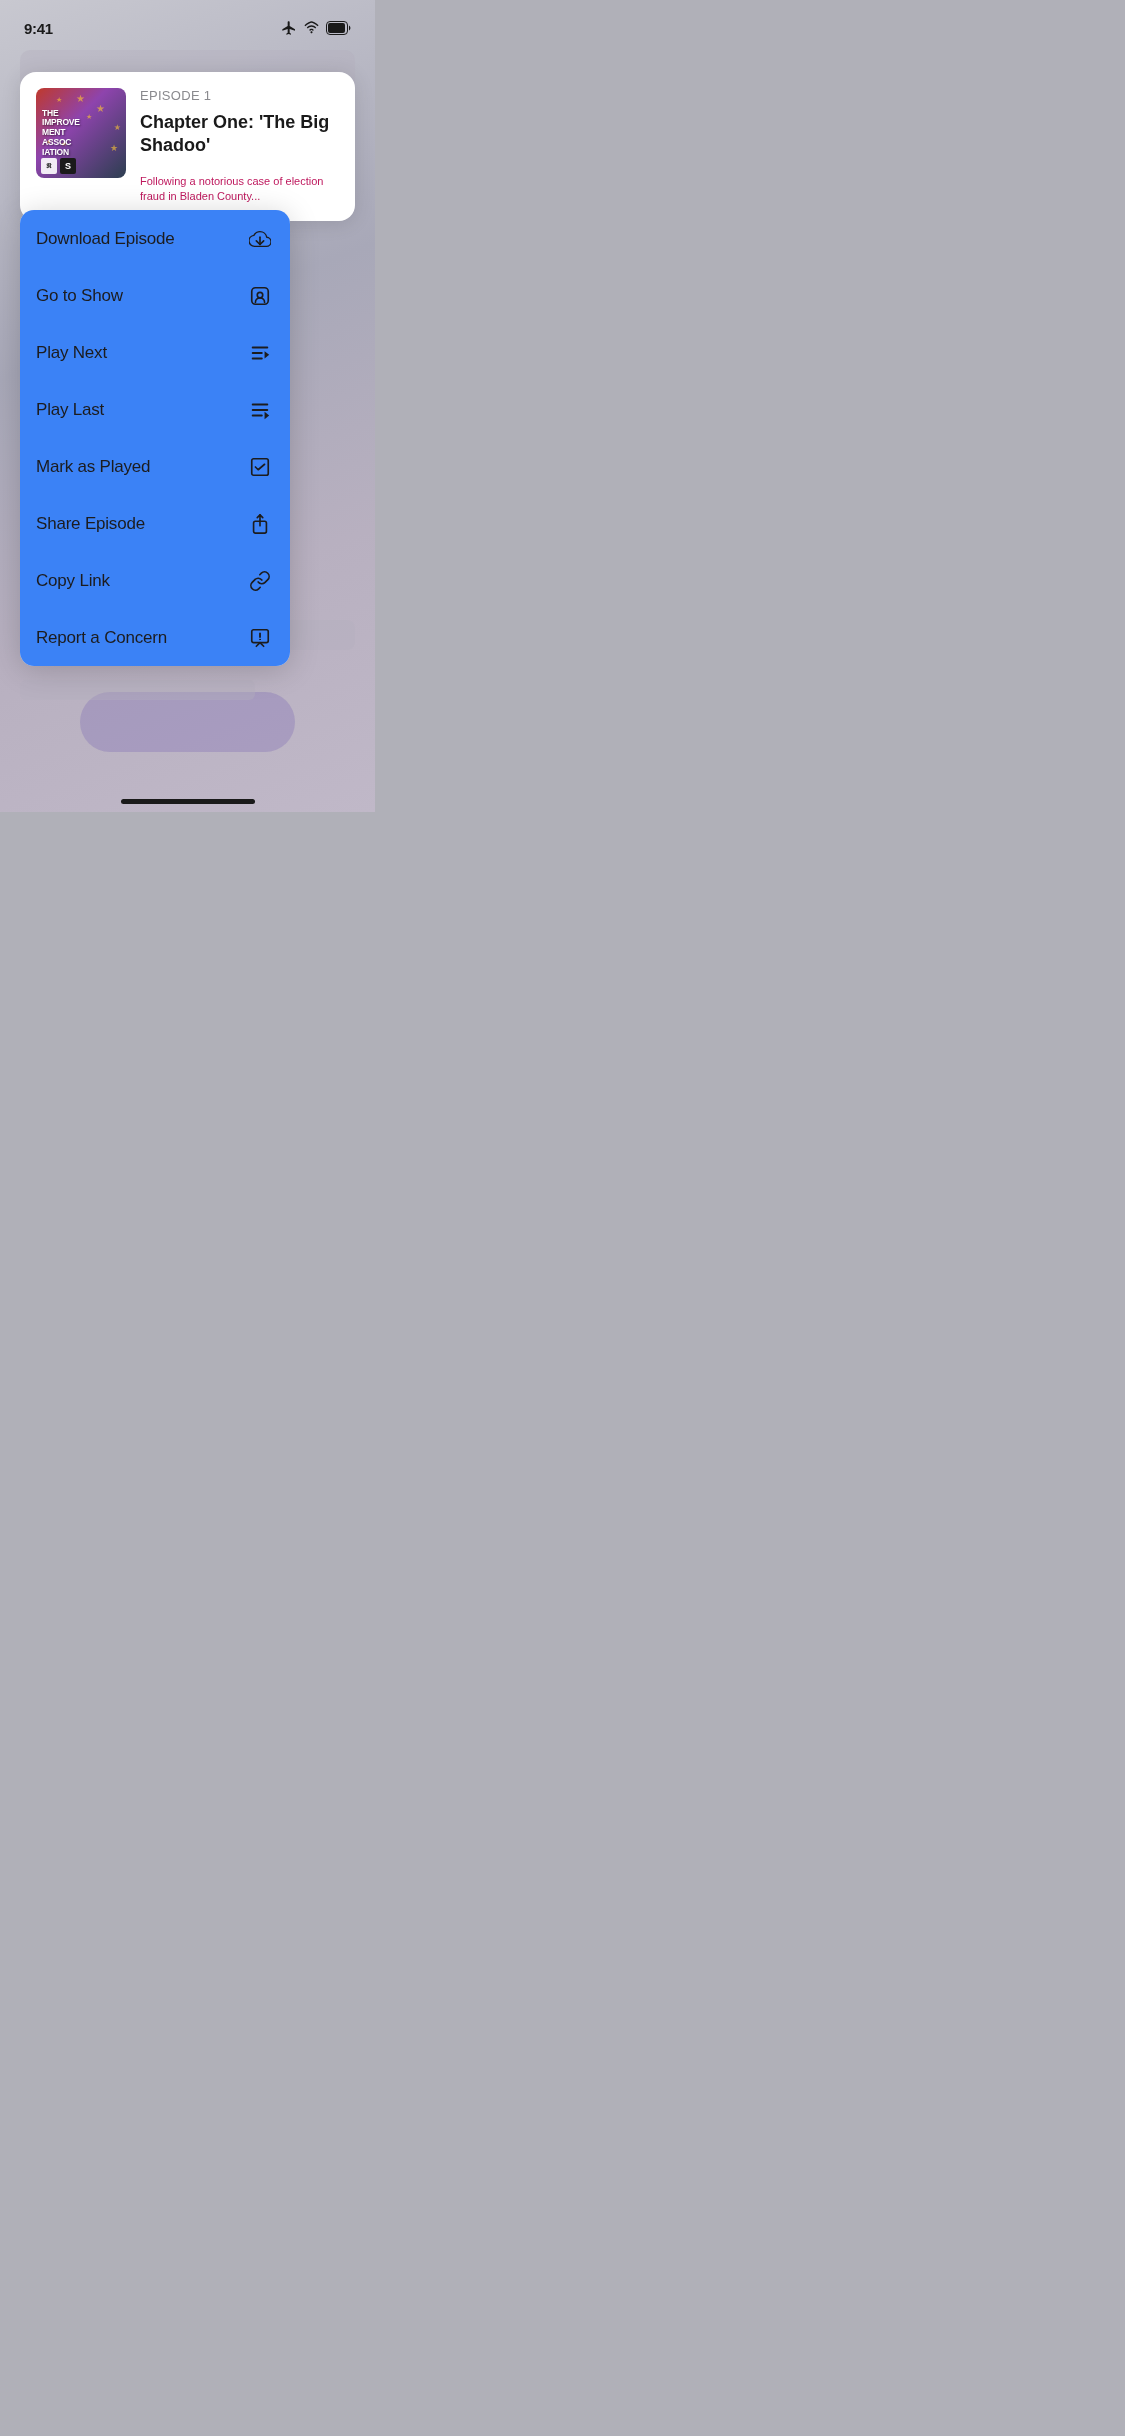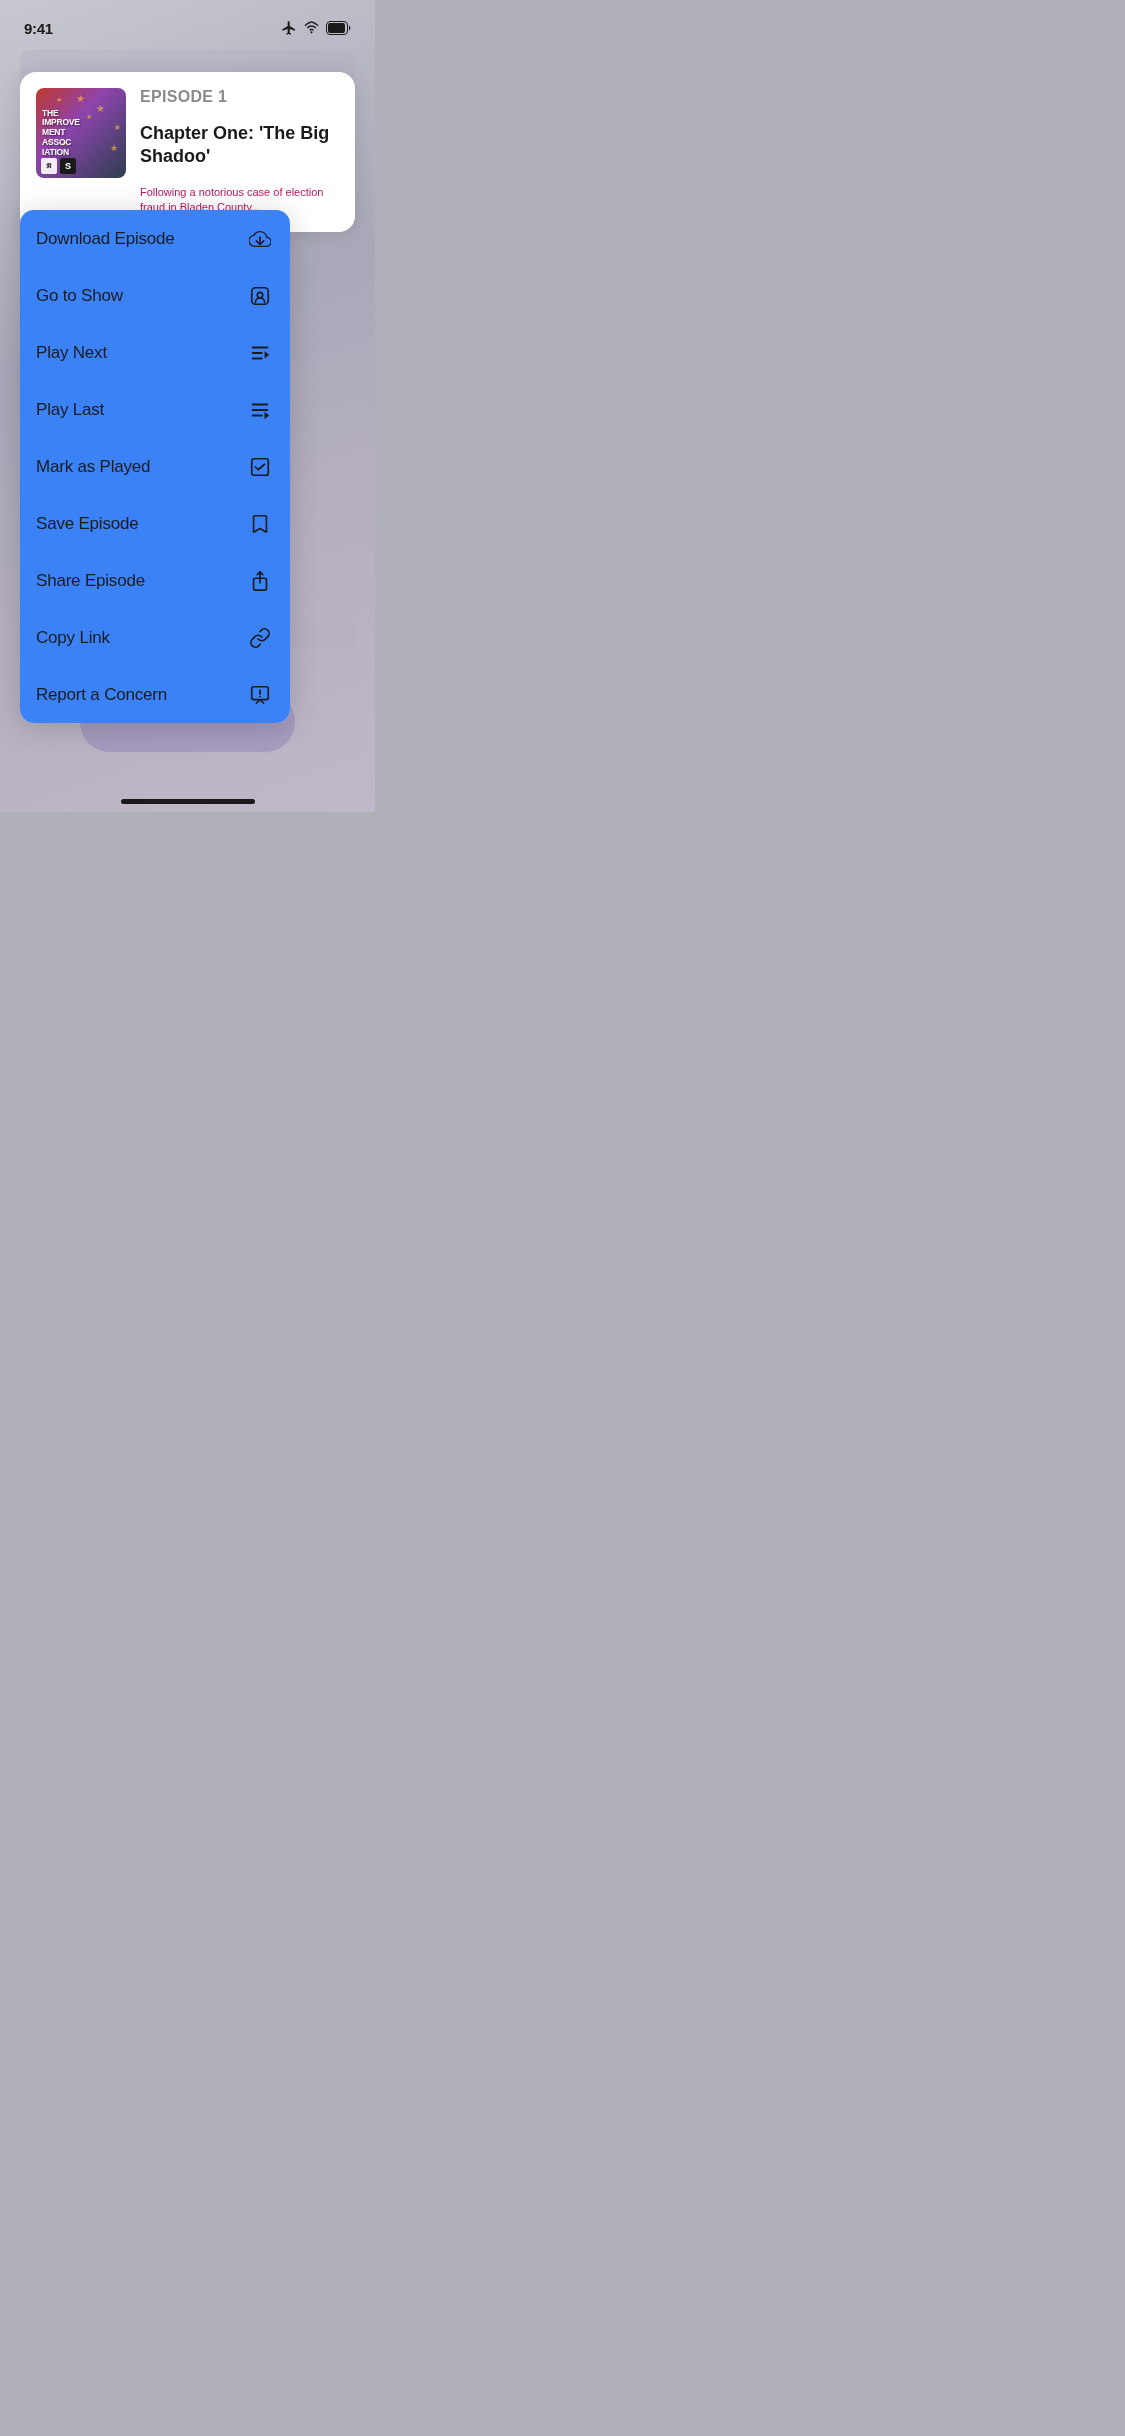--- a/index.html
+++ b/index.html
@@ -142,26 +142,26 @@
       color: rgba(255,200,50,0.6);
       font-size: 10px;
     }
 
     .episode-info {
       flex: 1;
       min-width: 0;
     }
 
     .episode-number {
-      font-size: 16px;
+      font-size: 13px;
       color: #8a8a8e;
-      font-weight: 700;
+      font-weight: 400;
       letter-spacing: 0.3px;
       text-transform: uppercase;
-      margin-bottom: 16px;
+      margin-bottom: 8px;
     }
 
     .episode-title {
       font-size: 18px;
       font-weight: 600;
       color: #1a1a1a;
       line-height: 1.25;
       margin-bottom: 18px;
     }
 
@@ -368,28 +368,20 @@
   <div class="menu-item">
     <span class="menu-item-label">Mark as Played</span>
     <div class="menu-item-icon">
       <svg viewBox="0 0 24 24" width="22" height="22" stroke="#1c1c1e" fill="none">
         <rect x="3" y="3" width="18" height="18" rx="2" stroke-width="1.8"></rect>
         <polyline points="7,12 10,15 17,9" stroke-width="1.8"></polyline>
       </svg>
     </div>
   </div>
 
-  <div class="menu-item">
-    <span class="menu-item-label">Save Episode</span>
-    <div class="menu-item-icon">
-      <svg viewBox="0 0 24 24" width="22" height="22" stroke="#1c1c1e" fill="none">
-        <path d="M6 3h12a1 1 0 011 1v17l-7-4-7 4V4a1 1 0 011-1z" stroke-width="1.8"></path>
-      </svg>
-    </div>
-  </div>
 
   <div class="menu-item">
     <span class="menu-item-label">Share Episode</span>
     <div class="menu-item-icon">
       <svg viewBox="0 0 24 24" width="22" height="22" stroke="#1c1c1e" fill="none">
         <rect x="5" y="9" width="14" height="13" rx="2" stroke-width="1.8"></rect>
         <polyline points="9,5 12,2 15,5" stroke-width="1.8"></polyline>
         <line x1="12" y1="2" x2="12" y2="14" stroke-width="1.8"></line>
       </svg>
     </div>

